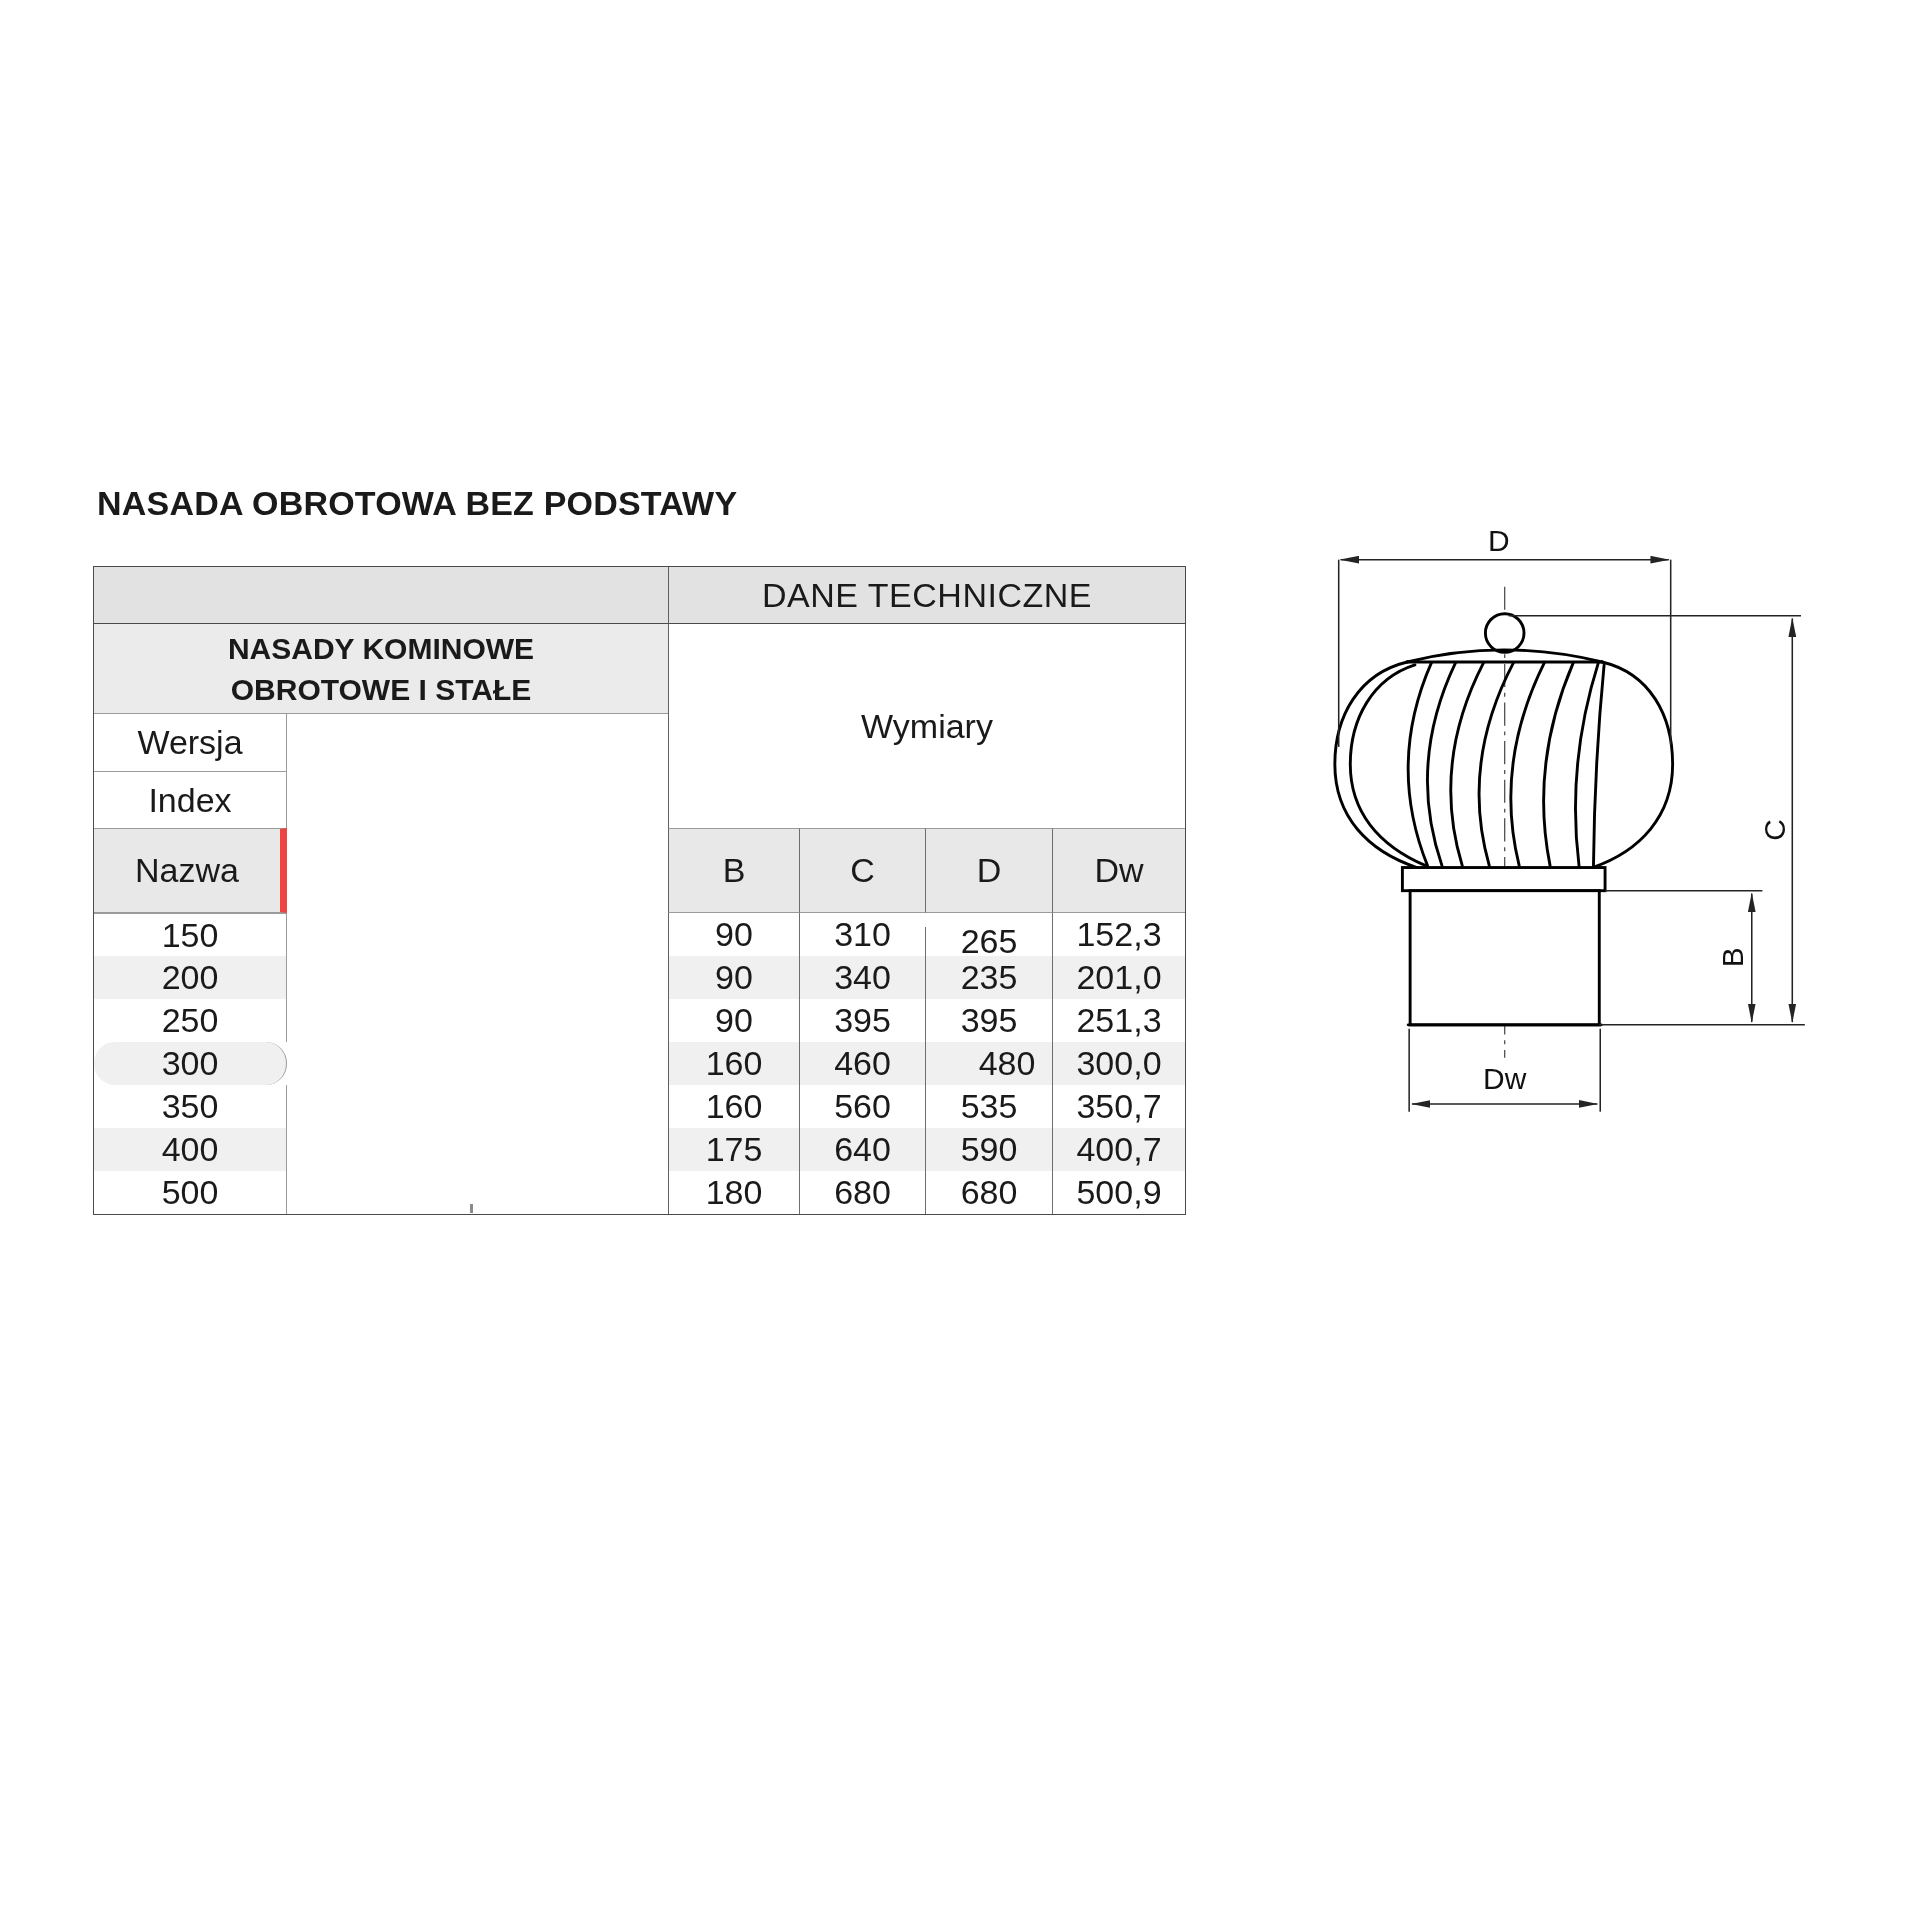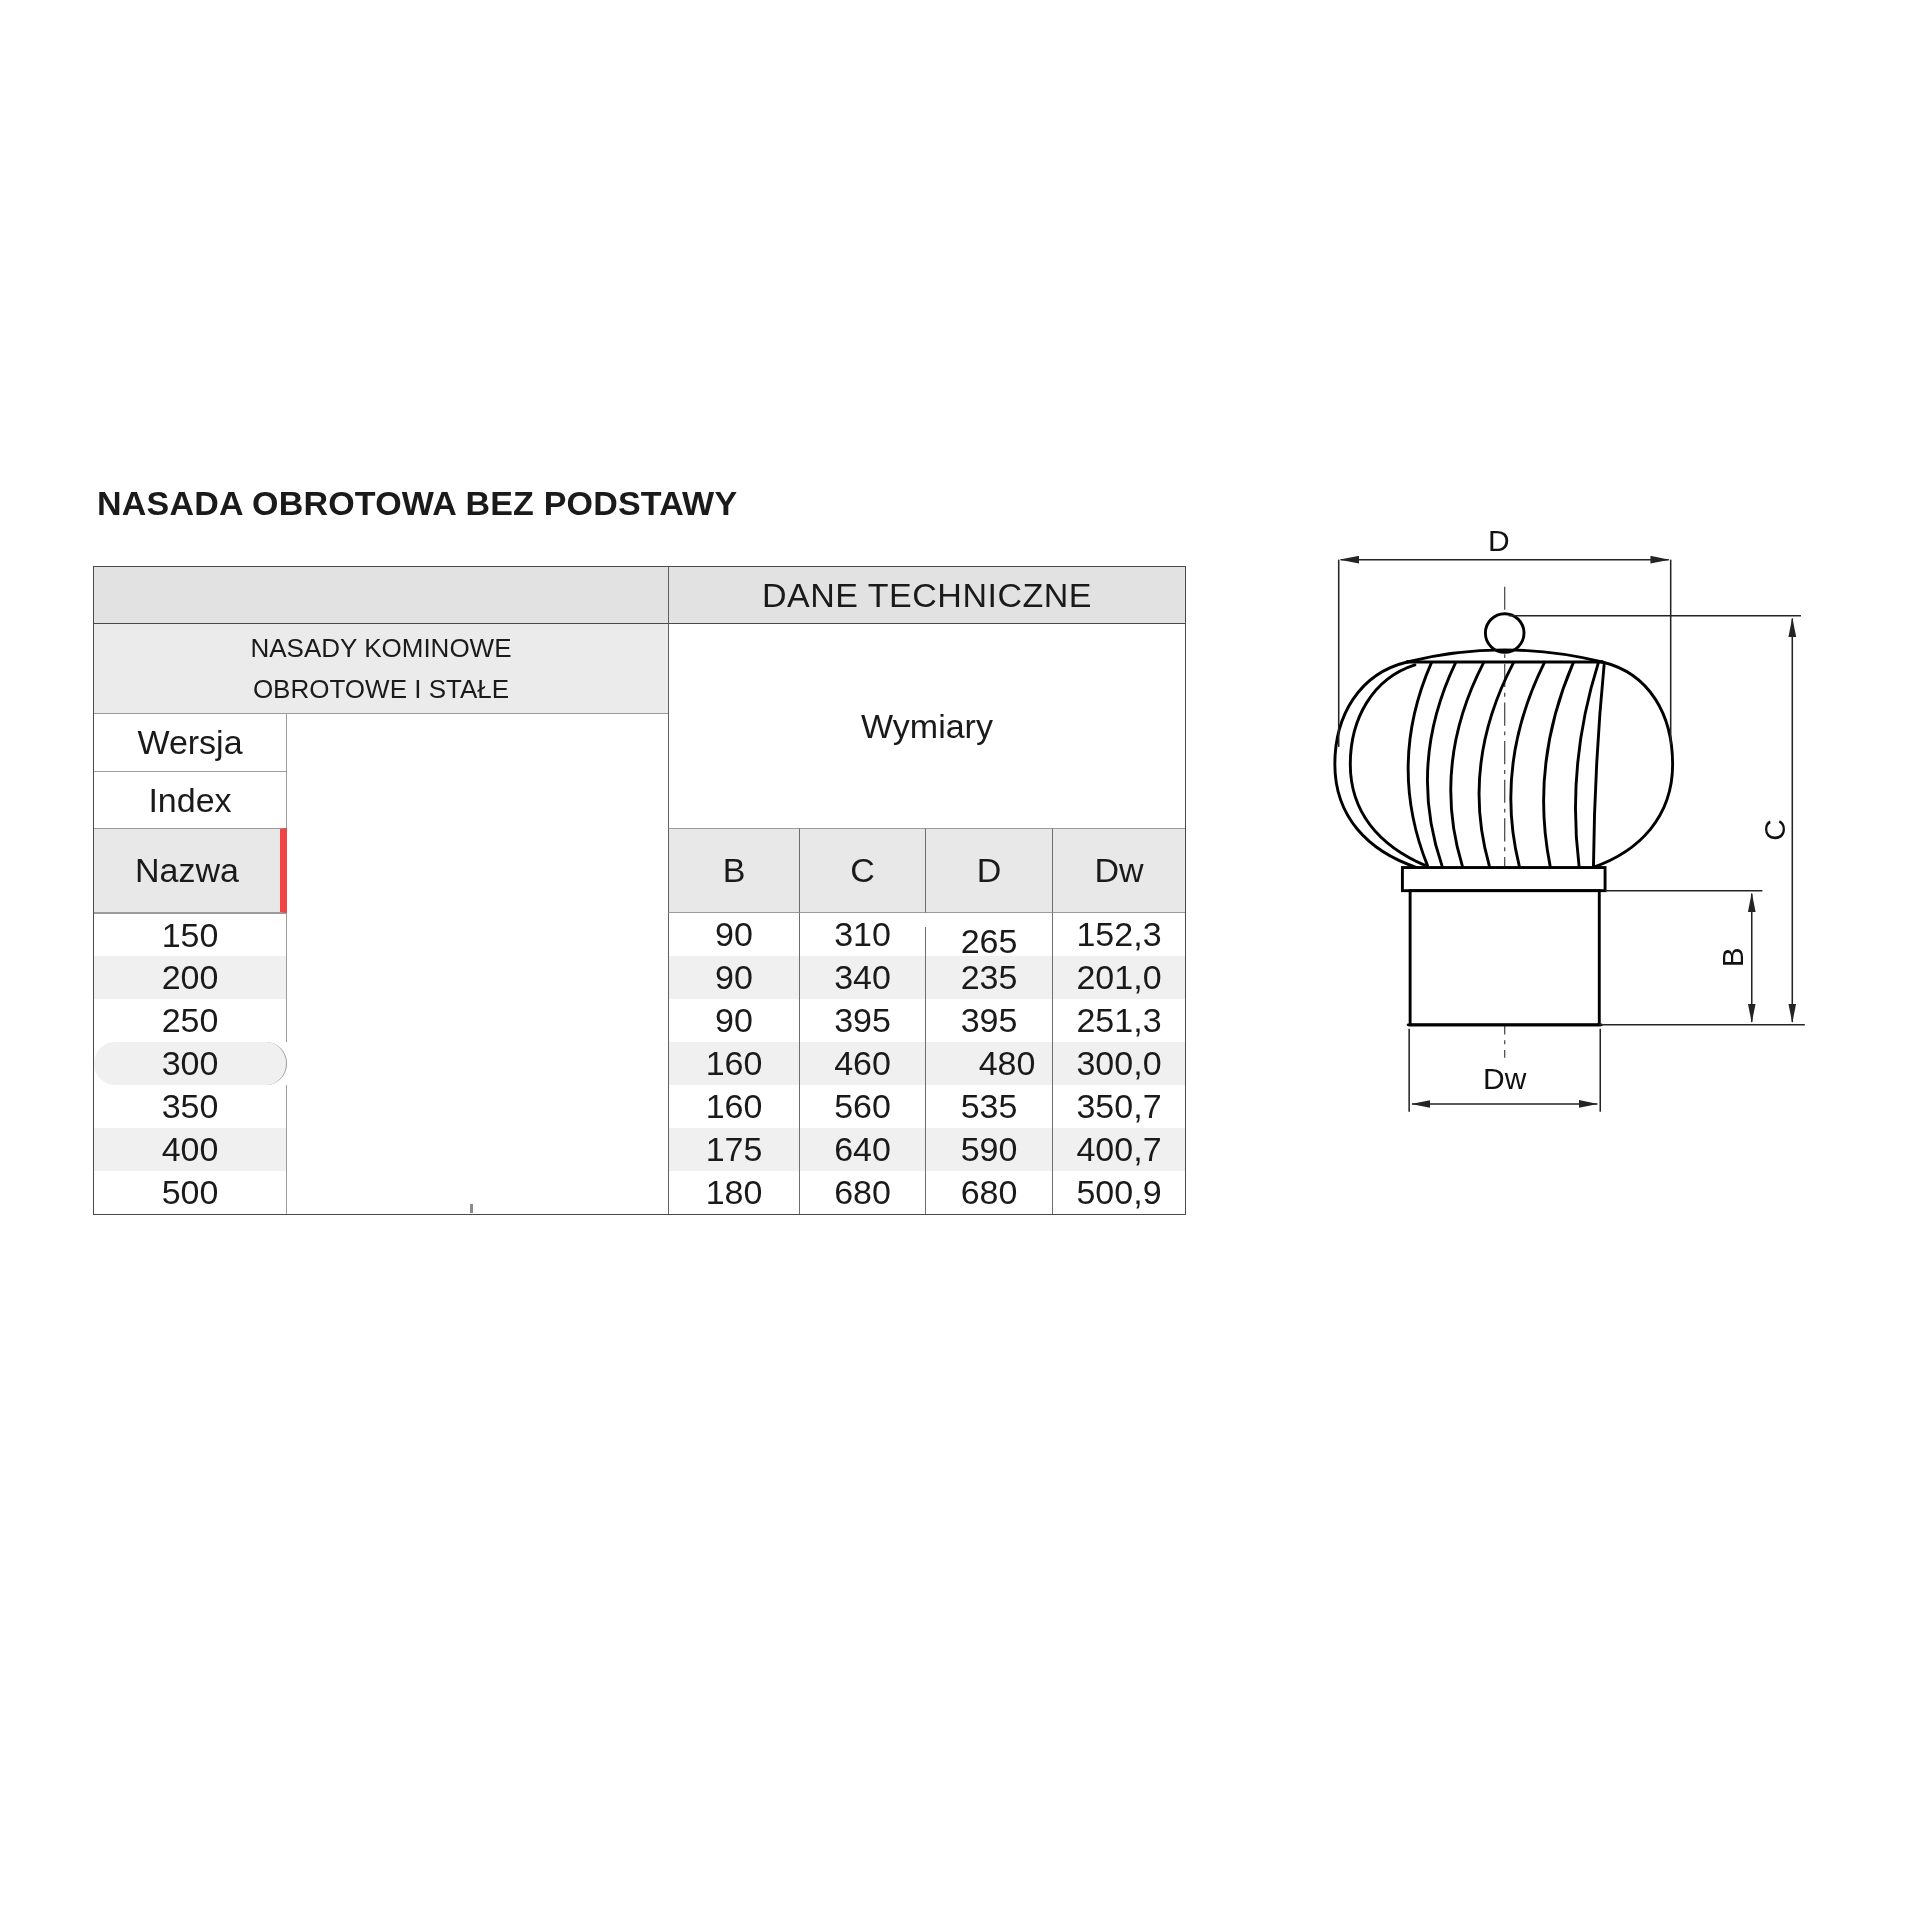--- a/index.html
+++ b/index.html
@@ -21,21 +21,21 @@
     grid-template-columns:193px 381px 131px 126px 127px 133px;
     grid-template-rows:57px 90px 57px 57px 85px repeat(7,43px);
   }
   .cell{
     display:flex;align-items:center;justify-content:center;
     font-size:34px;box-sizing:border-box;overflow:hidden;
   }
   .hd-left {grid-area:1/1/2/3;background:#e2e2e2;border-bottom:1.9px solid #4a4a4a;}
   .hd-right{grid-area:1/3/2/7;background:#e2e2e2;border-bottom:1.9px solid #4a4a4a;border-left:1.9px solid #606060;letter-spacing:0.5px;}
   .grp     {grid-area:2/1/3/3;background:#ebebeb;border-bottom:1.9px solid #9b9b9b;
-            font-weight:400;font-size:26px;line-height:41px;text-align:center;flex-direction:column;}
+            font-weight:700;font-size:30px;line-height:41px;text-align:center;flex-direction:column;}
   .wym     {grid-area:2/3/5/7;border-left:1.9px solid #606060;}
   .lbl-wersja{grid-area:3/1/4/2;border-right:1px solid #9b9b9b;}
   .lbl-index {grid-area:4/1/5/2;border-right:1px solid #9b9b9b;border-top:1px solid #9b9b9b;}
   .lbl-nazwa {grid-area:5/1/6/2;border-right:7px solid #ef4444;border-top:1px solid #9b9b9b;
               background:#e8e8e8;border-bottom:1px solid #9b9b9b;}
   .mid-cell{grid-area:3/2/13/3;background:#ffffff;}
   .vh{background:#e8e8e8;border-top:1px solid #9b9b9b;border-bottom:1px solid #9b9b9b;}
   .vh.cB{grid-area:5/3/6/4;border-left:1.9px solid #606060;}
   .vh.cC{grid-area:5/4/6/5;border-left:1.9px solid #6e6e6e;}
   .vh.cD{grid-area:5/5/6/6;border-left:1.9px solid #6e6e6e;}

